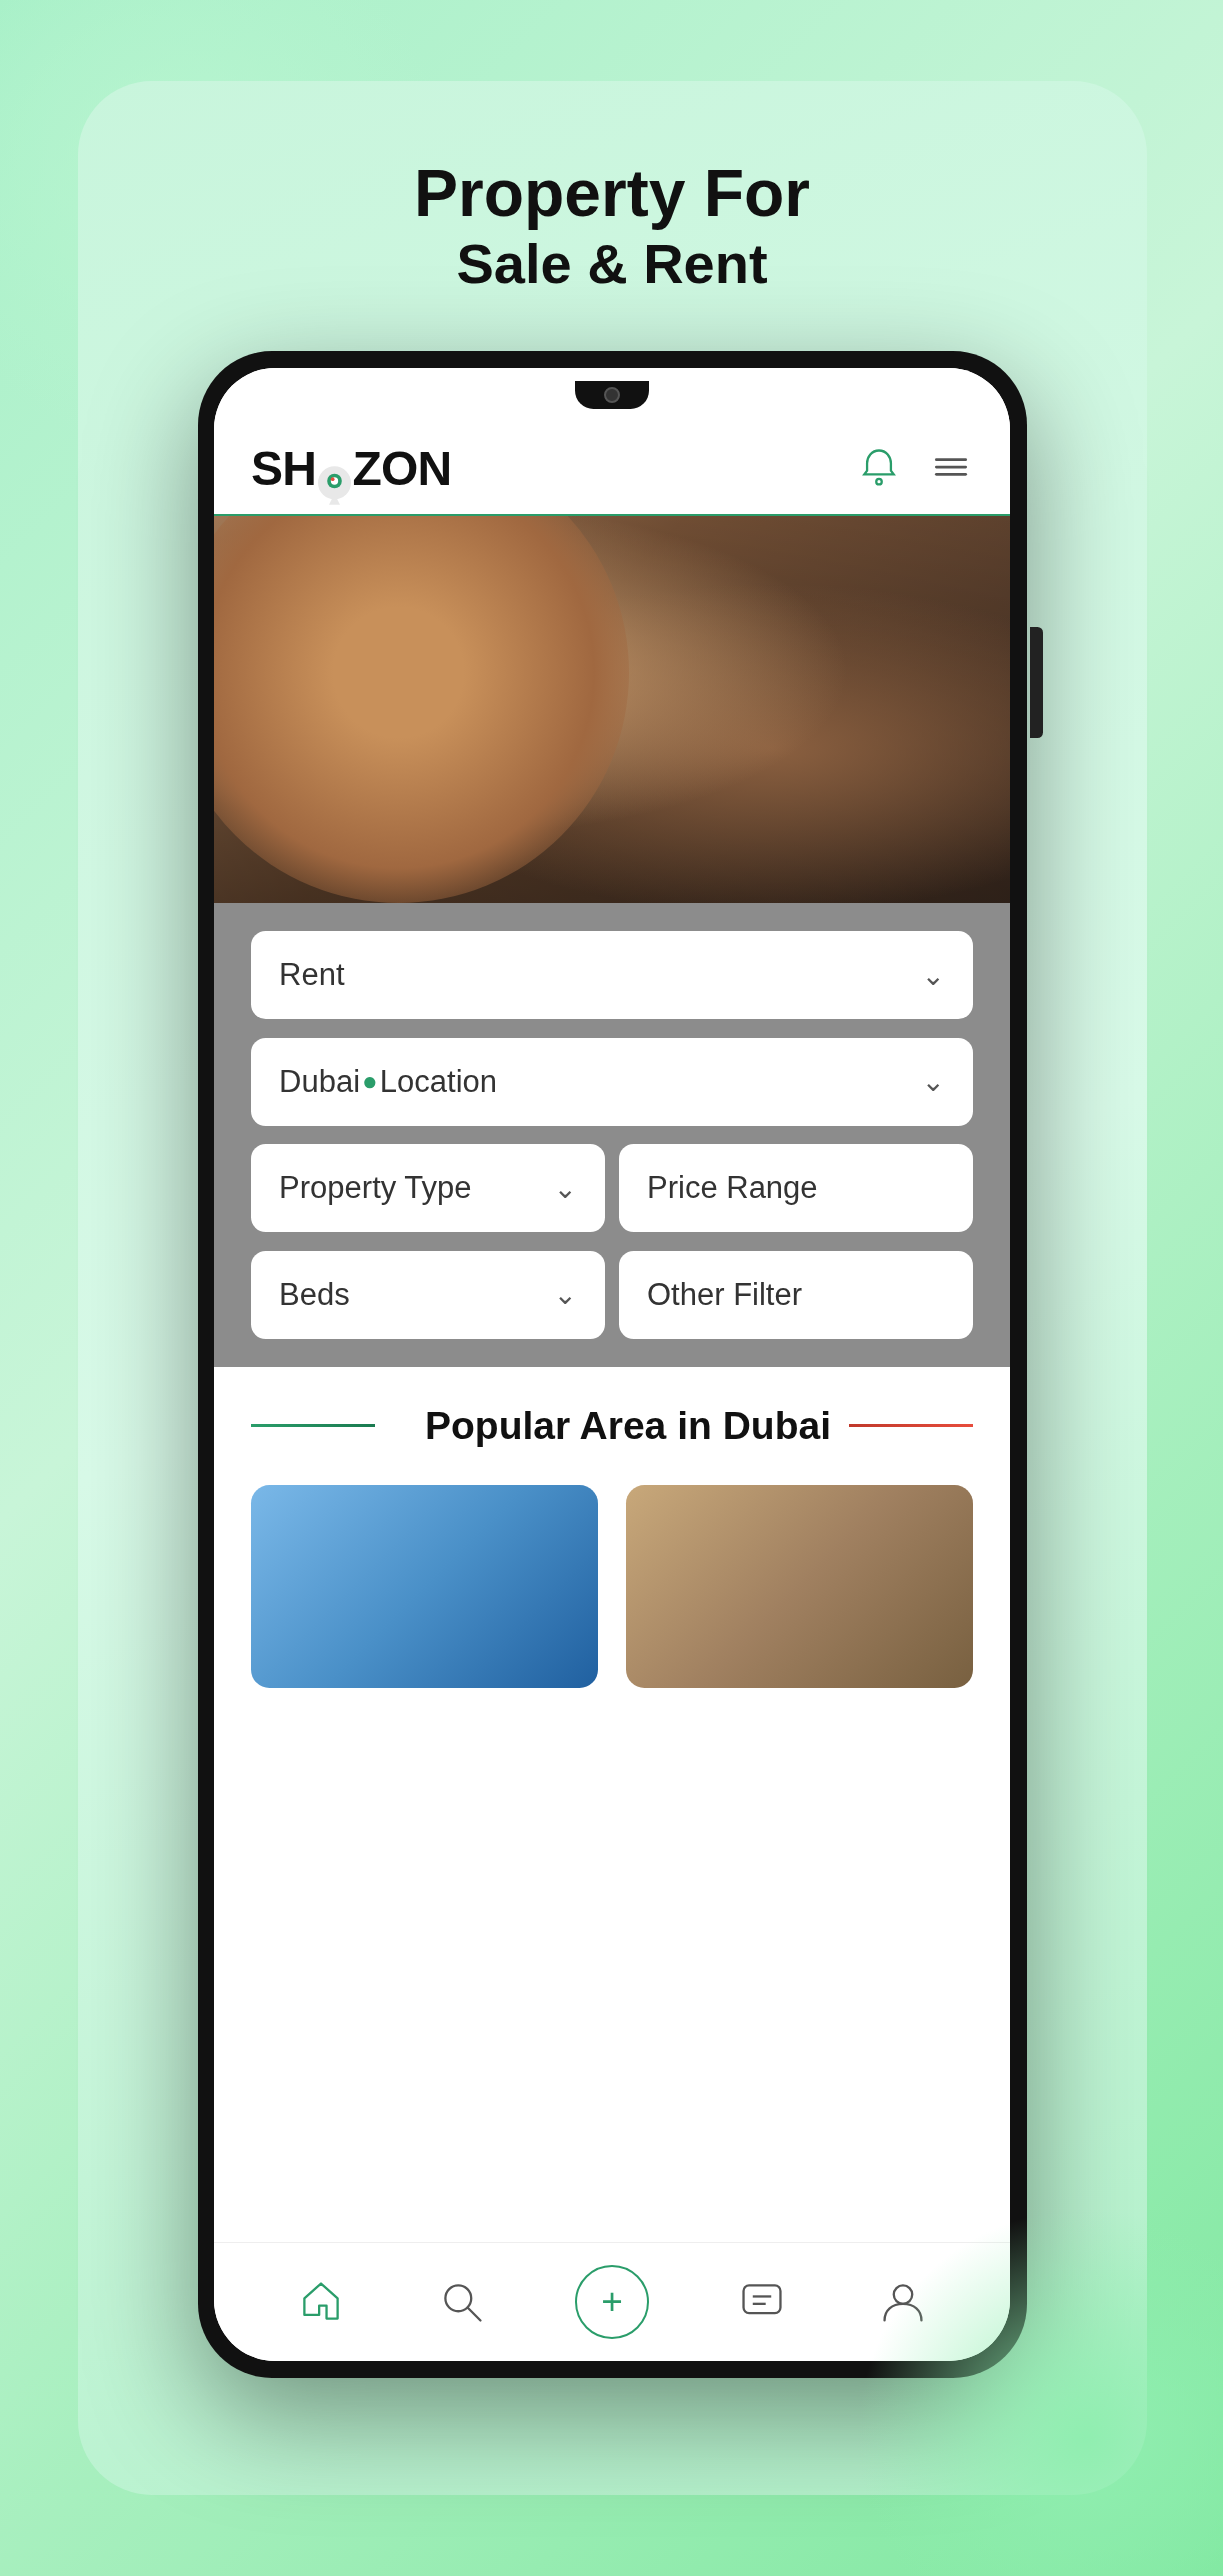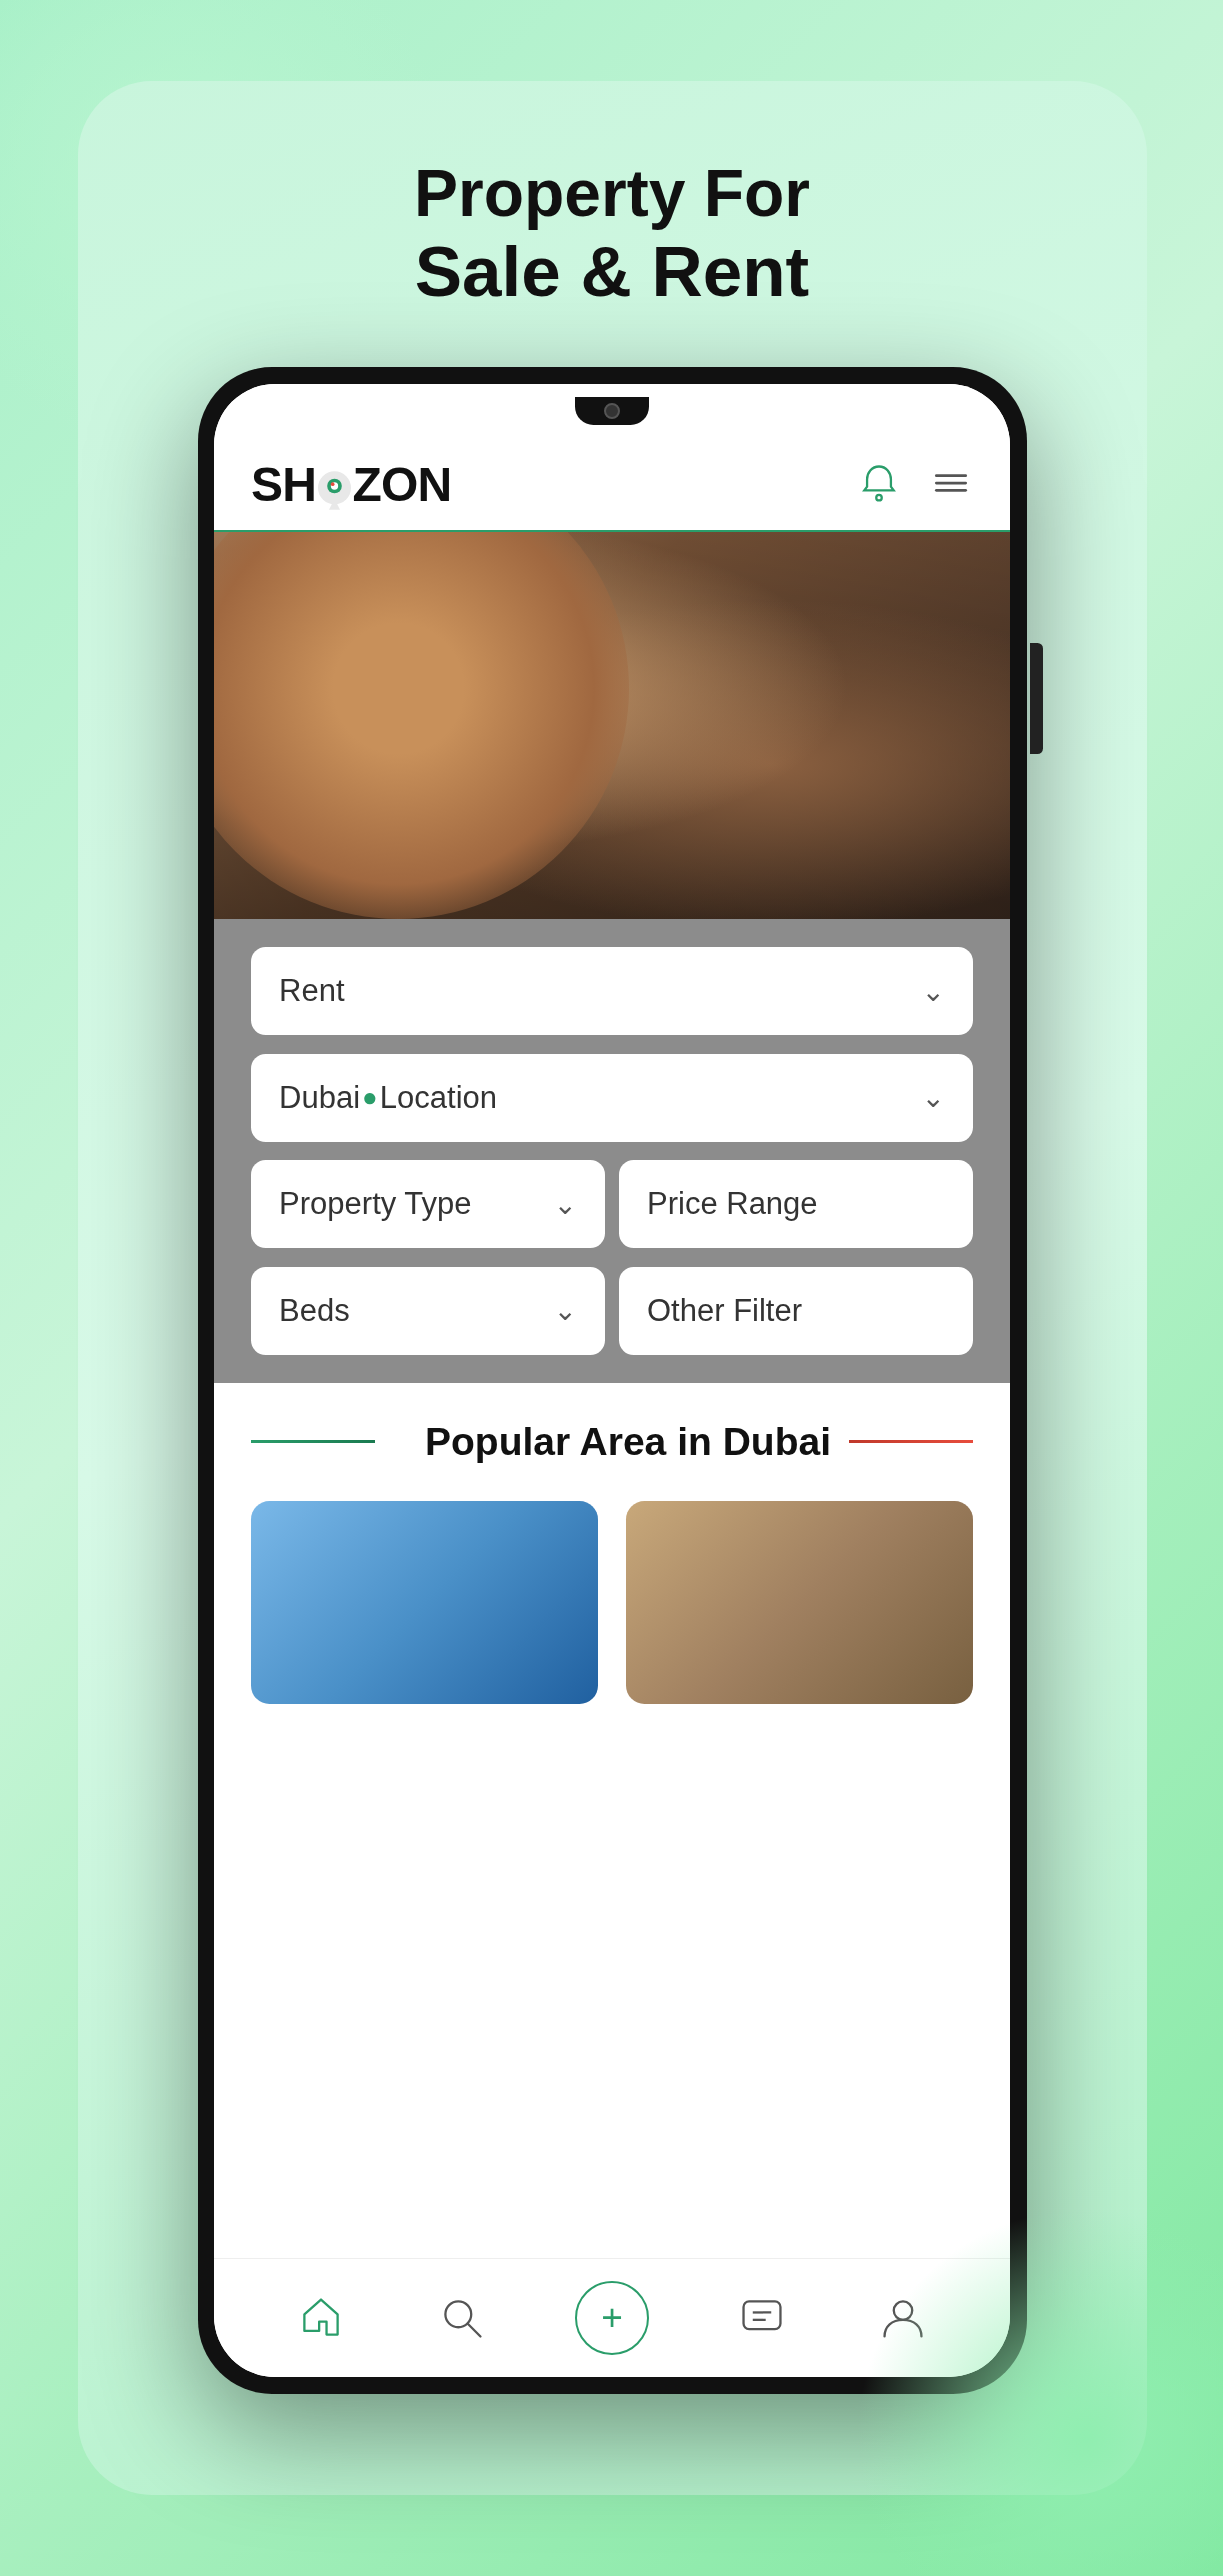--- a/index.html
+++ b/index.html
@@ -57,21 +57,21 @@
     }
 
     .hero-text .line1 {
       font-size: 66px;
       font-weight: 600;
       color: #111;
       display: block;
     }
 
     .hero-text .line2 {
-      font-size: 71px;
+      font-size: 56px;
       font-weight: 900;
       color: #111;
       display: block;
     }
 
     
     .phone {
       width: 829px;
       height: 2027px;
       background: #111;
@@ -142,21 +142,21 @@
       flex-shrink: 0;
       border-bottom: 2.8px solid #2a9d6a;
     }
 
     .logo {
       font-size: 48px;
       font-weight: 900;
       color: #111;
       letter-spacing: -0.9px;
       display: flex;
-      align-items: center;
+      align-items: flex-end;
     }
 
     .logo-pin {
       display: inline-block;
       width: 33px;
       height: 33px;
       position: relative;
       margin: 0 1.8px;
     }
 

